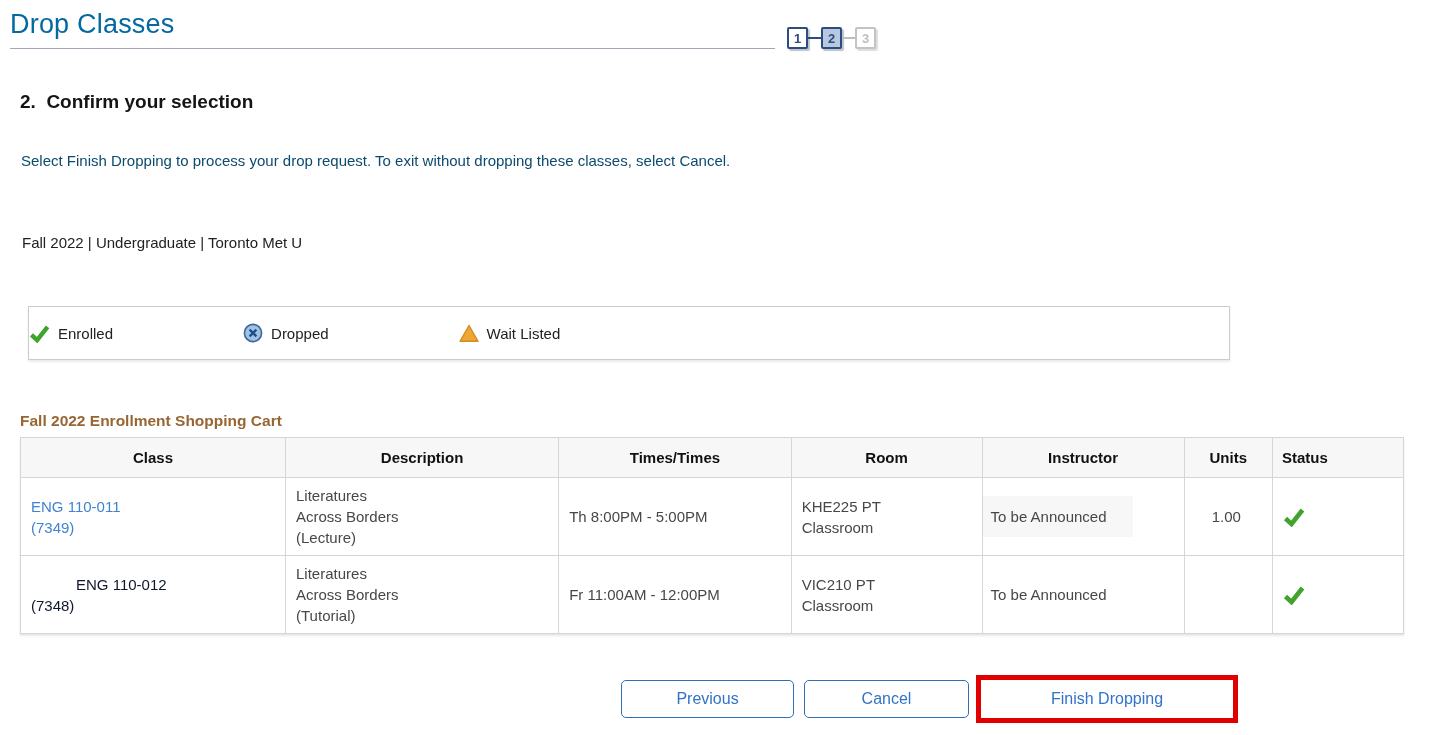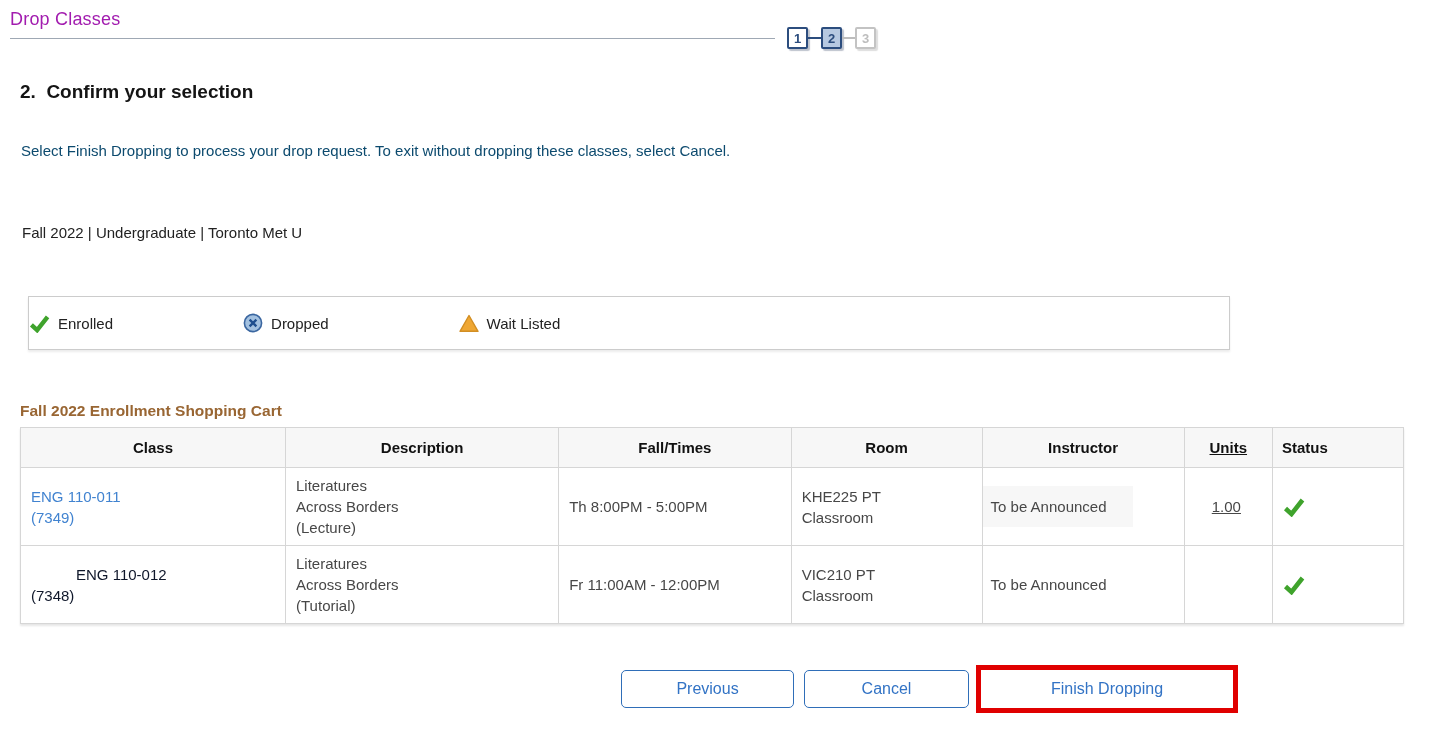--- a/index.html
+++ b/index.html
@@ -1,21 +1,21 @@
 <!DOCTYPE html>
 <html><head>
 <meta charset="utf-8">
 <style>
   * { box-sizing: border-box; margin: 0; padding: 0; }
   html, body { width: 1433px; height: 735px; background: #ffffff; overflow: hidden; }
   body { font-family: "Liberation Sans", "DejaVu Sans", sans-serif; position: relative; }
 
   
   .page-header { padding: 9px 0 0 10px; }
-  .page-title { font-size: 18px; color: #a21caf; letter-spacing: 0.2px; }
+  .page-title { font-size: 27px; color: #0369a1; letter-spacing: 0.2px; }
   .title-rule { width: 765px; border-top: 1px solid #9fa8b4; margin-top: 8px; }
 
   .stepper { position: absolute; left: 787px; top: 27px; display: flex; align-items: center; }
   .step-box {
     width: 21px; height: 22px; display: flex; align-items: center; justify-content: center;
     font-size: 13px; font-weight: bold; border: 2px solid #2c4d7e; color: #2c4d7e;
     background: #ffffff; box-shadow: 2px 2px 1px rgba(125,135,155,0.5); border-radius: 2px;
   }
   .step-box.active { background: #b7c9e1; }
   .step-box.upcoming { border-color: #c3c3c3; color: #bdbdbd; box-shadow: 2px 2px 1px rgba(160,160,160,0.35); }
@@ -47,21 +47,21 @@
   table.cart th {
     background: #f7f7f7; height: 40px; font-size: 15px; font-weight: bold; color: #111111; text-align: center;
   }
   table.cart th.col-status { text-align: left; padding-left: 9px; }
   table.cart td { height: 78px; vertical-align: middle; padding-left: 10px; }
   .col-class { width: 261px; }
   .col-desc { width: 269px; }
   .col-days { width: 229px; }
   .col-room { width: 188px; }
   .col-instr { width: 199px; }
-  .col-units { width: 87px; text-decoration: underline; }
+  .col-units { width: 87px; }
   .col-status { width: 129px; }
 
   .multiline { white-space: pre-line; line-height: 21px; }
   td.cell-class a { color: #4183d0; text-decoration: none; cursor: pointer; }
   td.cell-class .plain-code { color: #0f172a; margin-left: 45px; }
   td.cell-units { text-align: right; padding-right: 31px; }
   td.cell-status { padding-left: 22px; }
   .instructor-box { display: inline-block; background: #f7f7f7; padding: 12px 26px 12px 8px; }
   .instructor-plain { display: inline-block; padding-left: 8px; }
 
@@ -127,21 +127,21 @@
   </div>
 </div>
 
 <div class="cart-title">Fall 2022 Enrollment Shopping Cart</div>
 
 <table class="cart">
   <thead>
     <tr>
       <th class="col-class">Class</th>
       <th class="col-desc">Description</th>
-      <th class="col-days">Fall/Times</th>
+      <th class="col-days">Times/Times</th>
       <th class="col-room">Room</th>
       <th class="col-instr">Instructor</th>
       <th class="col-units">Units</th>
       <th class="col-status">Status</th>
     </tr>
   </thead>
   <tbody>
     <tr>
       <td class="cell-class col-class">
         <a class="multiline">ENG 110-011

